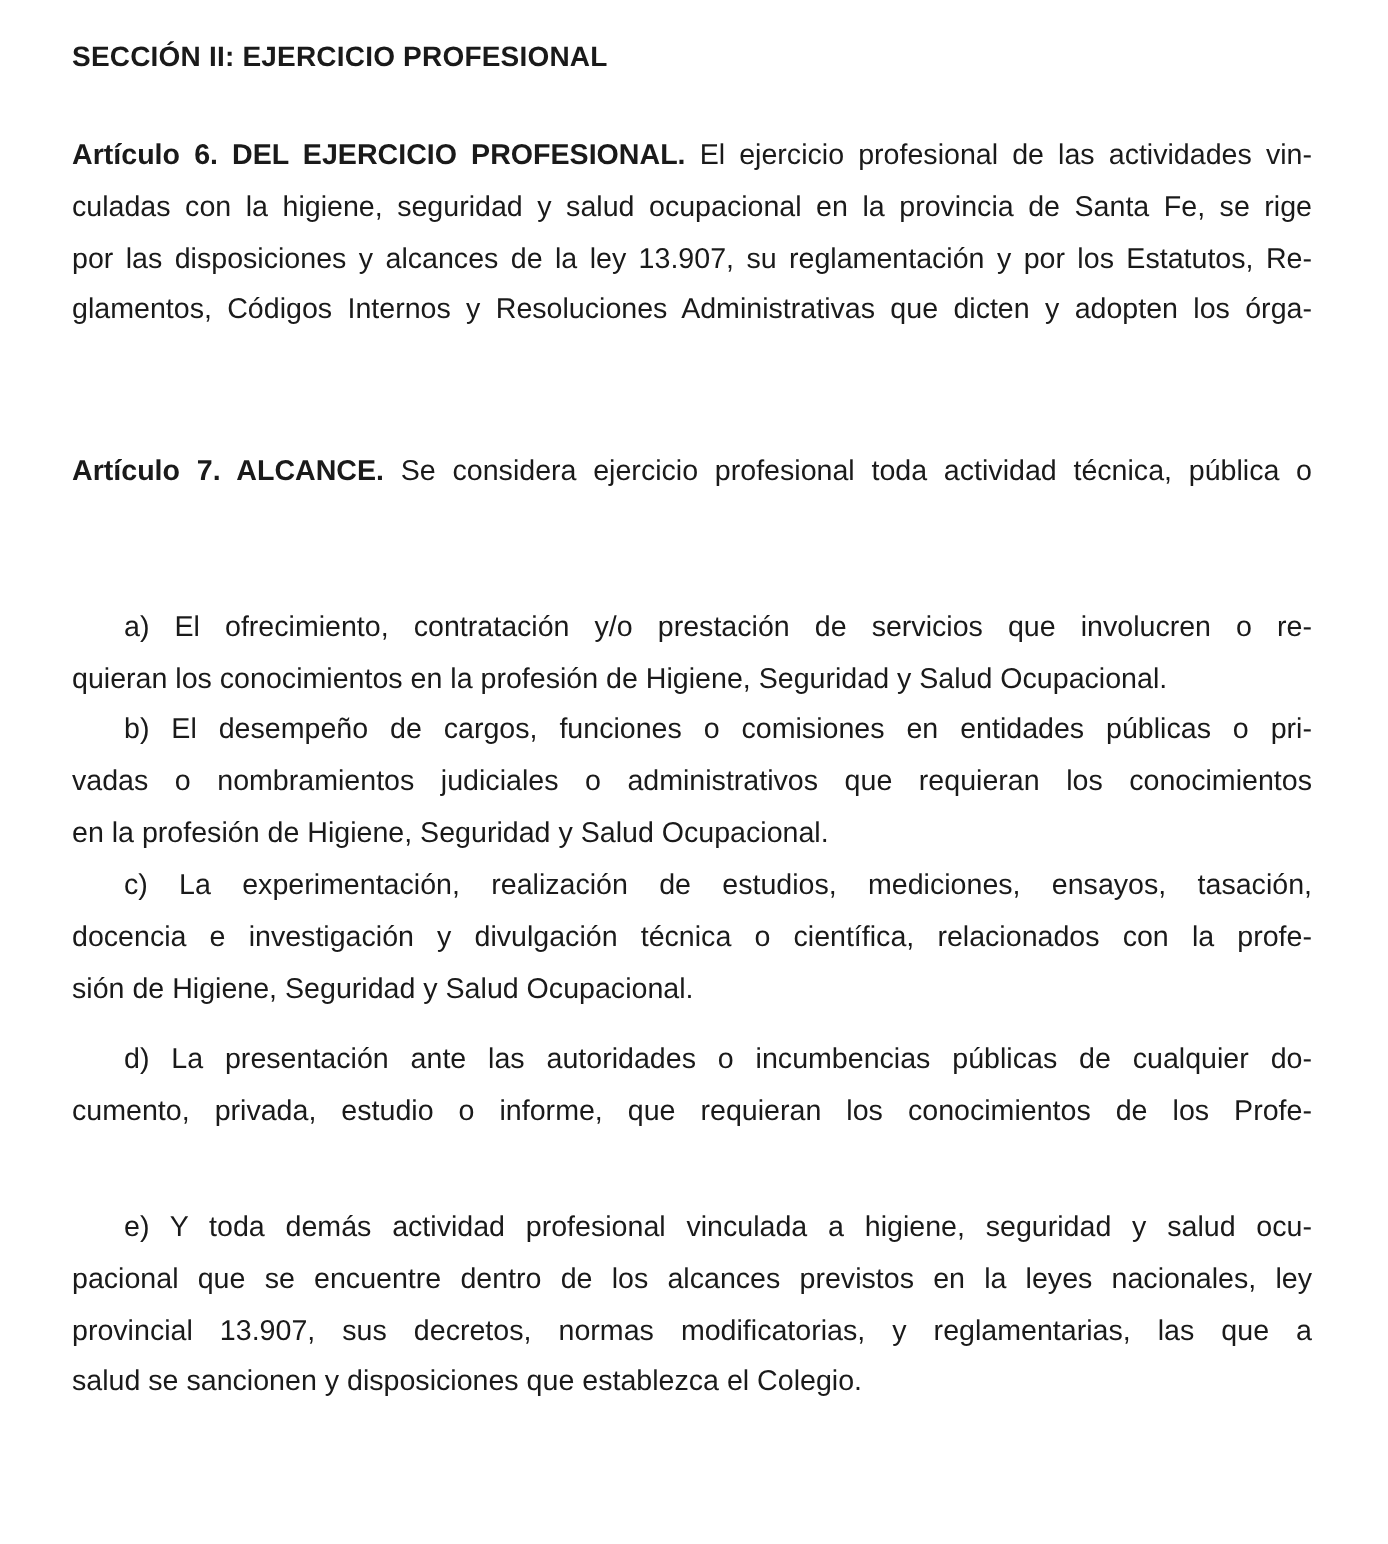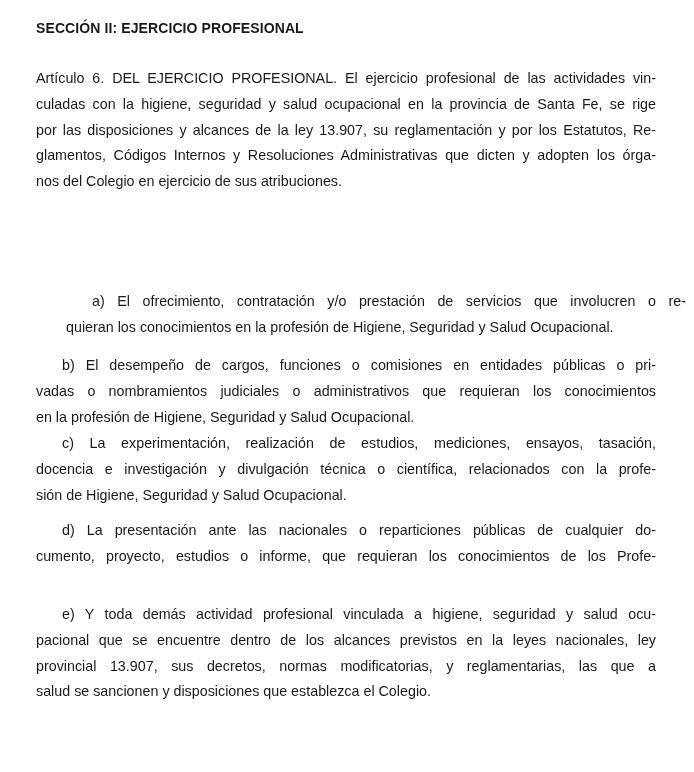--- a/index.html
+++ b/index.html
@@ -16,66 +16,66 @@
     margin: 0;
   }
   .para {
     position: absolute; left: 36px; width: 620px;
     line-height: 25.8px; margin: 0;
     text-align: justify; text-align-last: left;
   }
   .para .line { display: block; white-space: nowrap; text-align-last: justify; text-align: justify; }
   .para .line.last { text-align-last: left; }
   .para .line.indent { padding-left: 26px; }
-  .bold { font-weight: normal; }
+  .bold { font-weight: bold; }
   #art6 { top: 66px; }
   #art7 { top: 224px; }
-  #item-a { top: 289px; margin-left: 30px; }
+  #item-a { top: 302px; }
   #item-b { top: 353px; }
   #item-c { top: 431px; }
   #item-d { top: 518px; }
   #item-e { top: 602px; }
 </style>
 </head>
 <body>
 
 <div class="page">
   <h1 class="section-title">SECCIÓN II: EJERCICIO PROFESIONAL</h1>
 
   <p class="para" id="art6">
     <span class="line"><span class="bold">Artículo 6. DEL EJERCICIO PROFESIONAL.</span><span> El ejercicio profesional de las actividades vin-</span></span>
     <span class="line">culadas con la higiene, seguridad y salud ocupacional en la provincia de Santa Fe, se rige</span>
     <span class="line">por las disposiciones y alcances de la ley 13.907, su reglamentación y por los Estatutos, Re-</span>
     <span class="line">glamentos, Códigos Internos y Resoluciones Administrativas que dicten y adopten los órga-</span>
-    <span class="line last">nos del Colegio en ejercicio de sus atribuciones.</span>
   </p>
 
   <p class="para" id="art7">
+    <span class="line"><span class="bold">Artículo 7. ALCANCE.</span><span> Se considera ejercicio profesional toda actividad técnica, pública o</span></span>
   </p>
 
   <p class="para" id="item-a">
     <span class="line indent">a) El ofrecimiento, contratación y/o prestación de servicios que involucren o re-</span>
     <span class="line last">quieran los conocimientos en la profesión de Higiene, Seguridad y Salud Ocupacional.</span>
   </p>
 
   <p class="para" id="item-b">
     <span class="line indent">b) El desempeño de cargos, funciones o comisiones en entidades públicas o pri-</span>
     <span class="line">vadas o nombramientos judiciales o administrativos que requieran los conocimientos</span>
     <span class="line last">en la profesión de Higiene, Seguridad y Salud Ocupacional.</span>
   </p>
 
   <p class="para" id="item-c">
     <span class="line indent">c) La experimentación, realización de estudios, mediciones, ensayos, tasación,</span>
     <span class="line">docencia e investigación y divulgación técnica o científica, relacionados con la profe-</span>
     <span class="line last">sión de Higiene, Seguridad y Salud Ocupacional.</span>
   </p>
 
   <p class="para" id="item-d">
-    <span class="line indent">d) La presentación ante las nacionales o reparticiones públicas de cualquier do-</span>
-    <span class="line">cumento, proyecto, estudios o informe, que requieran los conocimientos de los Profe-</span>
+    <span class="line indent">d) La presentación ante las autoridades o incumbencias públicas de cualquier do-</span>
+    <span class="line">cumento, privada, estudio o informe, que requieran los conocimientos de los Profe-</span>
   </p>
 
   <p class="para" id="item-e">
     <span class="line indent">e) Y toda demás actividad profesional vinculada a higiene, seguridad y salud ocu-</span>
     <span class="line">pacional que se encuentre dentro de los alcances previstos en la leyes nacionales, ley</span>
     <span class="line">provincial 13.907, sus decretos,  normas modificatorias, y reglamentarias, las que a</span>
     <span class="line last">salud se sancionen  y disposiciones que establezca el Colegio.</span>
   </p>
 </div>
 

